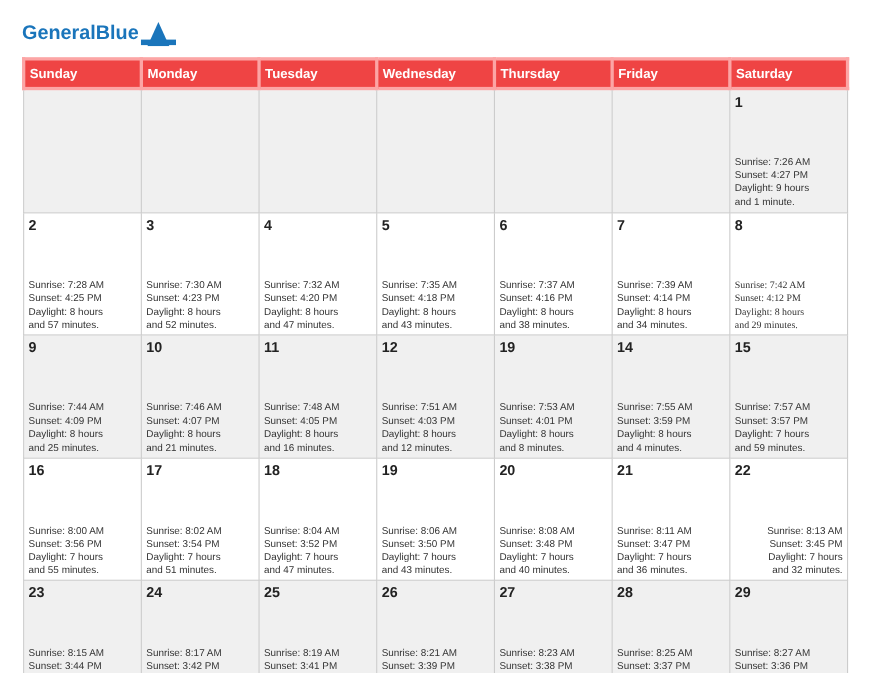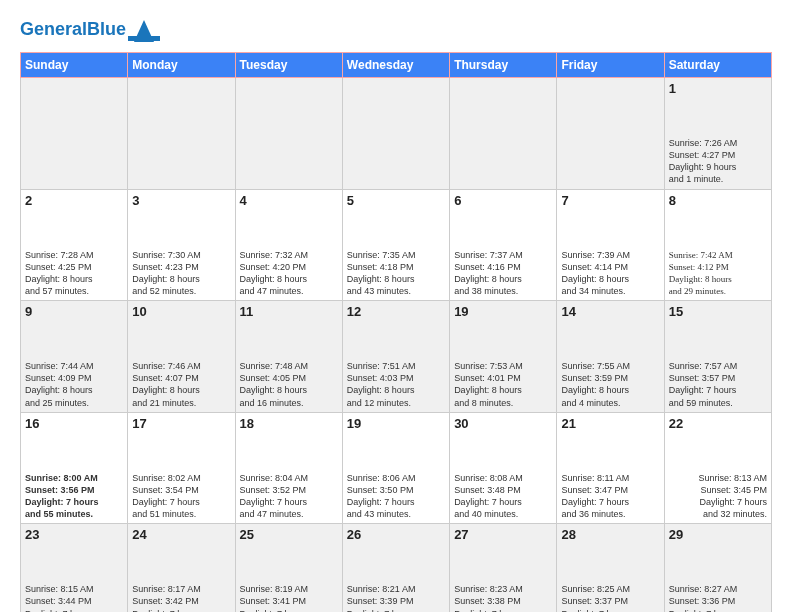--- a/index.html
+++ b/index.html
@@ -45,27 +45,27 @@
     .location-title {
       font-size: 15px;
       color: #444;
     }
     .calendar {
       width: 100%;
       border-collapse: collapse;
       table-layout: fixed;
     }
     .calendar th {
-      background: #3b82f6;
+      background: #ef4444;
       color: #fff;
       font-size: 12px;
       font-weight: bold;
       padding: 5px 4px;
       text-align: left;
-      border: 1px solid #fca5a5;
+      border: 3px solid #fca5a5;
     }
     .calendar td {
       border: 1px solid #ccc;
       vertical-align: top;
       padding: 3px 4px;
       font-size: 9.5px;
       color: #222;
       height: 80px;
     }
     .day-number {
@@ -235,21 +235,21 @@
             <span class="day-number">15</span>
             <div class="day-info" style="white-space: pre-line;">Sunrise: 7:57 AM
 Sunset: 3:57 PM
 Daylight: 7 hours
 and 59 minutes.</div>
           </td>
         </tr>
         <tr>
           <td>
             <span class="day-number">16</span>
-            <div class="day-info" style="white-space: pre-line; font-weight: bold;">Sunrise: 8:00 AM
+            <div class="day-info" style="white-space: pre-line;">Sunrise: 8:00 AM
 Sunset: 3:56 PM
 Daylight: 7 hours
 and 55 minutes.</div>
           </td>
           <td>
             <span class="day-number">17</span>
             <div class="day-info" style="white-space: pre-line;">Sunrise: 8:02 AM
 Sunset: 3:54 PM
 Daylight: 7 hours
 and 51 minutes.</div>
@@ -262,21 +262,21 @@
 and 47 minutes.</div>
           </td>
           <td>
             <span class="day-number">19</span>
             <div class="day-info" style="white-space: pre-line;">Sunrise: 8:06 AM
 Sunset: 3:50 PM
 Daylight: 7 hours
 and 43 minutes.</div>
           </td>
           <td>
-            <span class="day-number">30</span>
+            <span class="day-number">20</span>
             <div class="day-info" style="white-space: pre-line;">Sunrise: 8:08 AM
 Sunset: 3:48 PM
 Daylight: 7 hours
 and 40 minutes.</div>
           </td>
           <td>
             <span class="day-number">21</span>
             <div class="day-info" style="white-space: pre-line;">Sunrise: 8:11 AM
 Sunset: 3:47 PM
 Daylight: 7 hours

